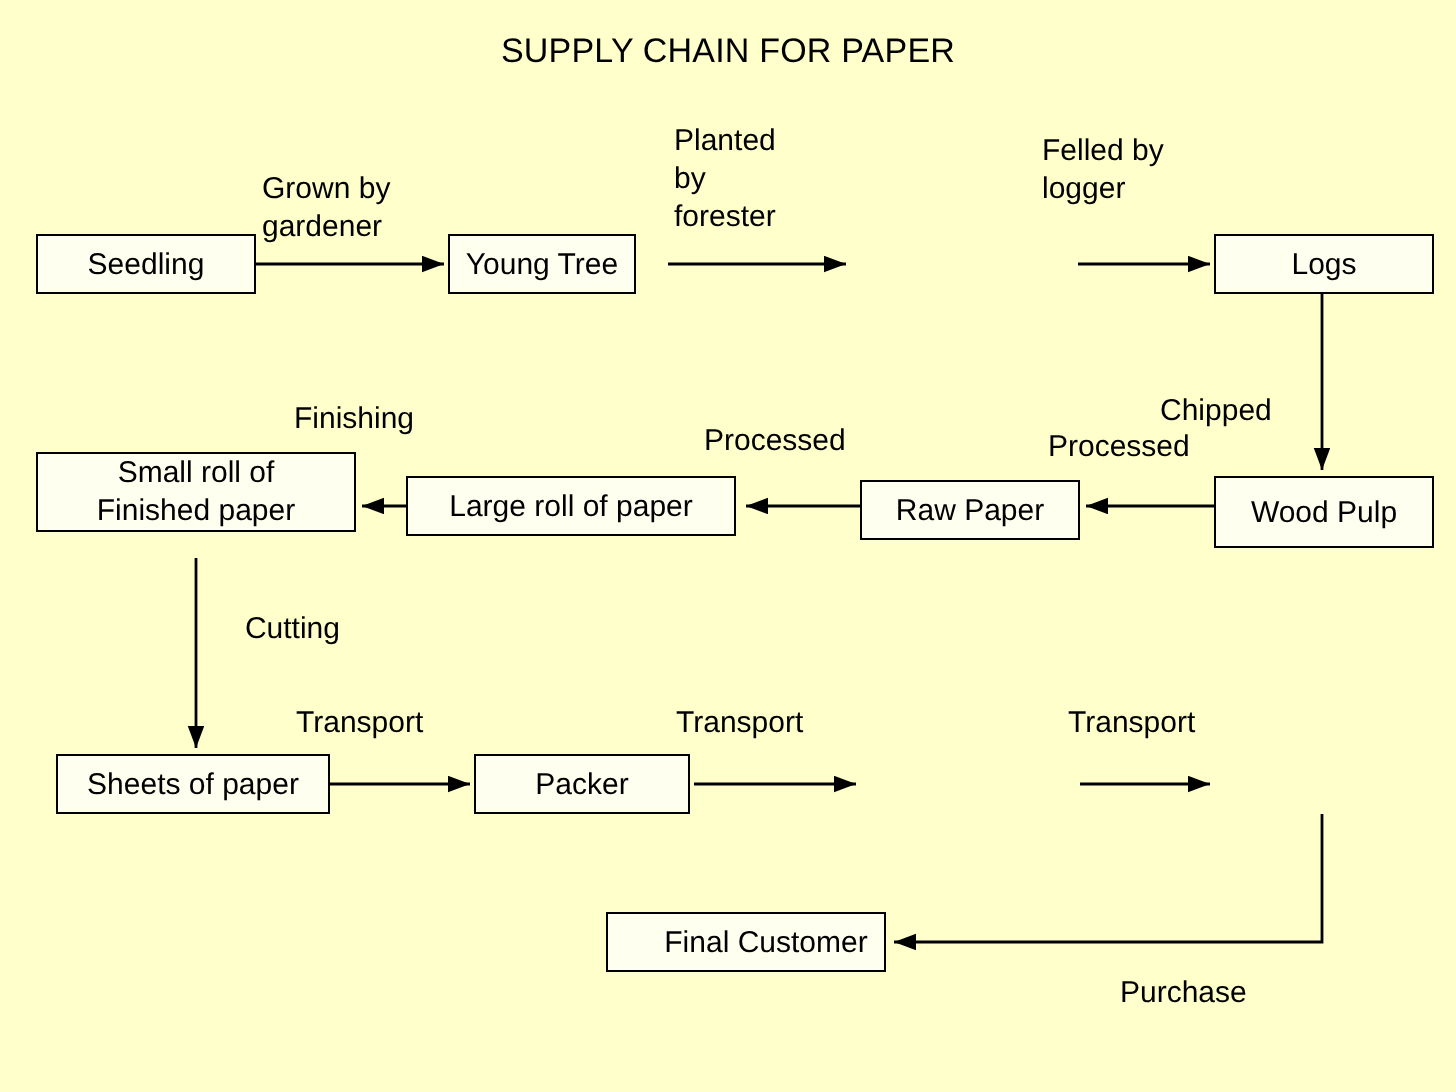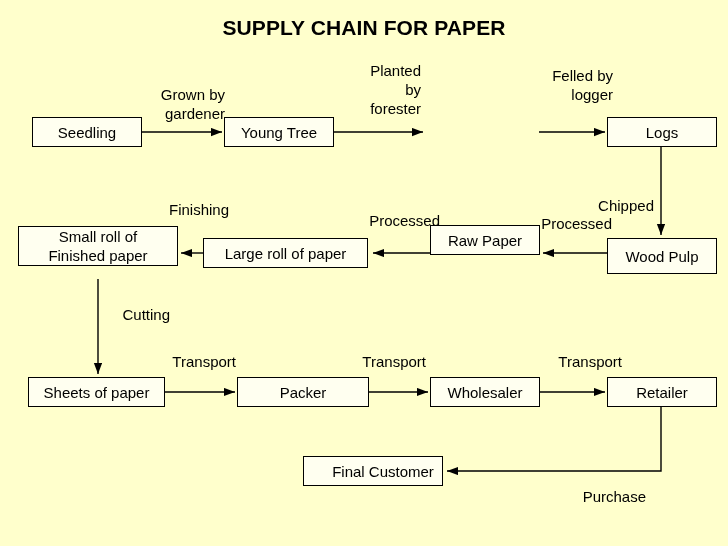--- a/index.html
+++ b/index.html
@@ -25,22 +25,22 @@
     width: 728px;
     height: 546px;
     pointer-events: none;
   }
   .title {
     position: absolute;
     left: 0;
     top: 16px;
     width: 728px;
     text-align: center;
-    font-size: 21px;
-    font-weight: bold;
+    font-size: 17px;
+    font-weight: normal;
     color: #000000;
     letter-spacing: 0.1px;
   }
   .node {
     position: absolute;
     box-sizing: border-box;
     border: 1px solid #000000;
     background: #fffff0;
     color: #000000;
     font-size: 15px;
@@ -49,21 +49,21 @@
     align-items: center;
     justify-content: center;
     text-align: center;
     white-space: pre-line;
   }
   .edge-label {
     position: absolute;
     font-size: 15px;
     line-height: 19px;
     color: #000000;
-    text-align: right;
+    text-align: left;
     white-space: pre-line;
   }
 </style>
 </head>
 <body>
 
 <div id="canvas">
 
   <div class="title">SUPPLY CHAIN FOR PAPER</div>
 
@@ -86,34 +86,32 @@
 
     <line x1="98" y1="279" x2="98" y2="374" stroke="#000000" stroke-width="1.4" marker-end="url(#arrow)"></line>
 
     <line x1="165" y1="392" x2="235" y2="392" stroke="#000000" stroke-width="1.4" marker-end="url(#arrow)"></line>
     <line x1="347" y1="392" x2="428" y2="392" stroke="#000000" stroke-width="1.4" marker-end="url(#arrow)"></line>
     <line x1="540" y1="392" x2="605" y2="392" stroke="#000000" stroke-width="1.4" marker-end="url(#arrow)"></line>
 
     <path d="M661,407 L661,471 L447,471" fill="none" stroke="#000000" stroke-width="1.4" marker-end="url(#arrow)"></path>
   </svg>
 
-  <div class="node" style="left:32px;  top:117px; width:110px; height:30px;">Seedling</div>
-  <div class="node" style="left:224px; top:117px; width:110px; height:30px;">Young Tree</div>
+  <div class="node" style="left:18px;  top:117px; width:110px; height:30px;">Seedling</div>
+  <div class="node" style="left:224px; top:117px; width:94px; height:30px;">Young Tree</div>
   <div class="node" style="left:607px; top:117px; width:110px; height:30px;">Logs</div>
 
   <div class="node" style="left:607px; top:238px; width:110px; height:36px;text-align:right;">Wood Pulp</div>
-  <div class="node" style="left:430px; top:225px; width:110px; height:30px;">Raw Paper</div>
+  <div class="node" style="left:430px; top:240px; width:110px; height:30px;">Raw Paper</div>
   <div class="node" style="left:203px; top:238px; width:165px; height:30px;">Large roll of paper</div>
   <div class="node" style="left:18px;  top:226px; width:160px; height:40px;">Small roll of
 Finished paper</div>
 
   <div class="node" style="left:28px;  top:377px; width:137px; height:30px;">Sheets of paper</div>
-  <div class="node" style="left:237px; top:377px; width:132px; height:30px;">Packer</div>
-  <div class="node" style="left:430px; top:377px; width:110px; height:30px;">Wholesaler</div>
-  <div class="node" style="left:607px; top:377px; width:110px; height:30px;">Retailer</div>
+  <div class="node" style="left:237px; top:377px; width:108px; height:30px;">Packer</div>
   <div class="node" style="left:303px; top:456px; width:140px; height:30px;padding-left:20px;">Final Customer</div>
 
   <div class="edge-label" style="left:131px; top:85px;  width:94px;">Grown by
 gardener</div>
   <div class="edge-label" style="left:337px; top:61px;  width:84px;">Planted
 by
 forester</div>
   <div class="edge-label" style="left:521px; top:66px;  width:92px;">Felled by
 logger</div>
   <div class="edge-label" style="left:580px; top:170px; width:74px;margin-top:26px;">Chipped</div>

